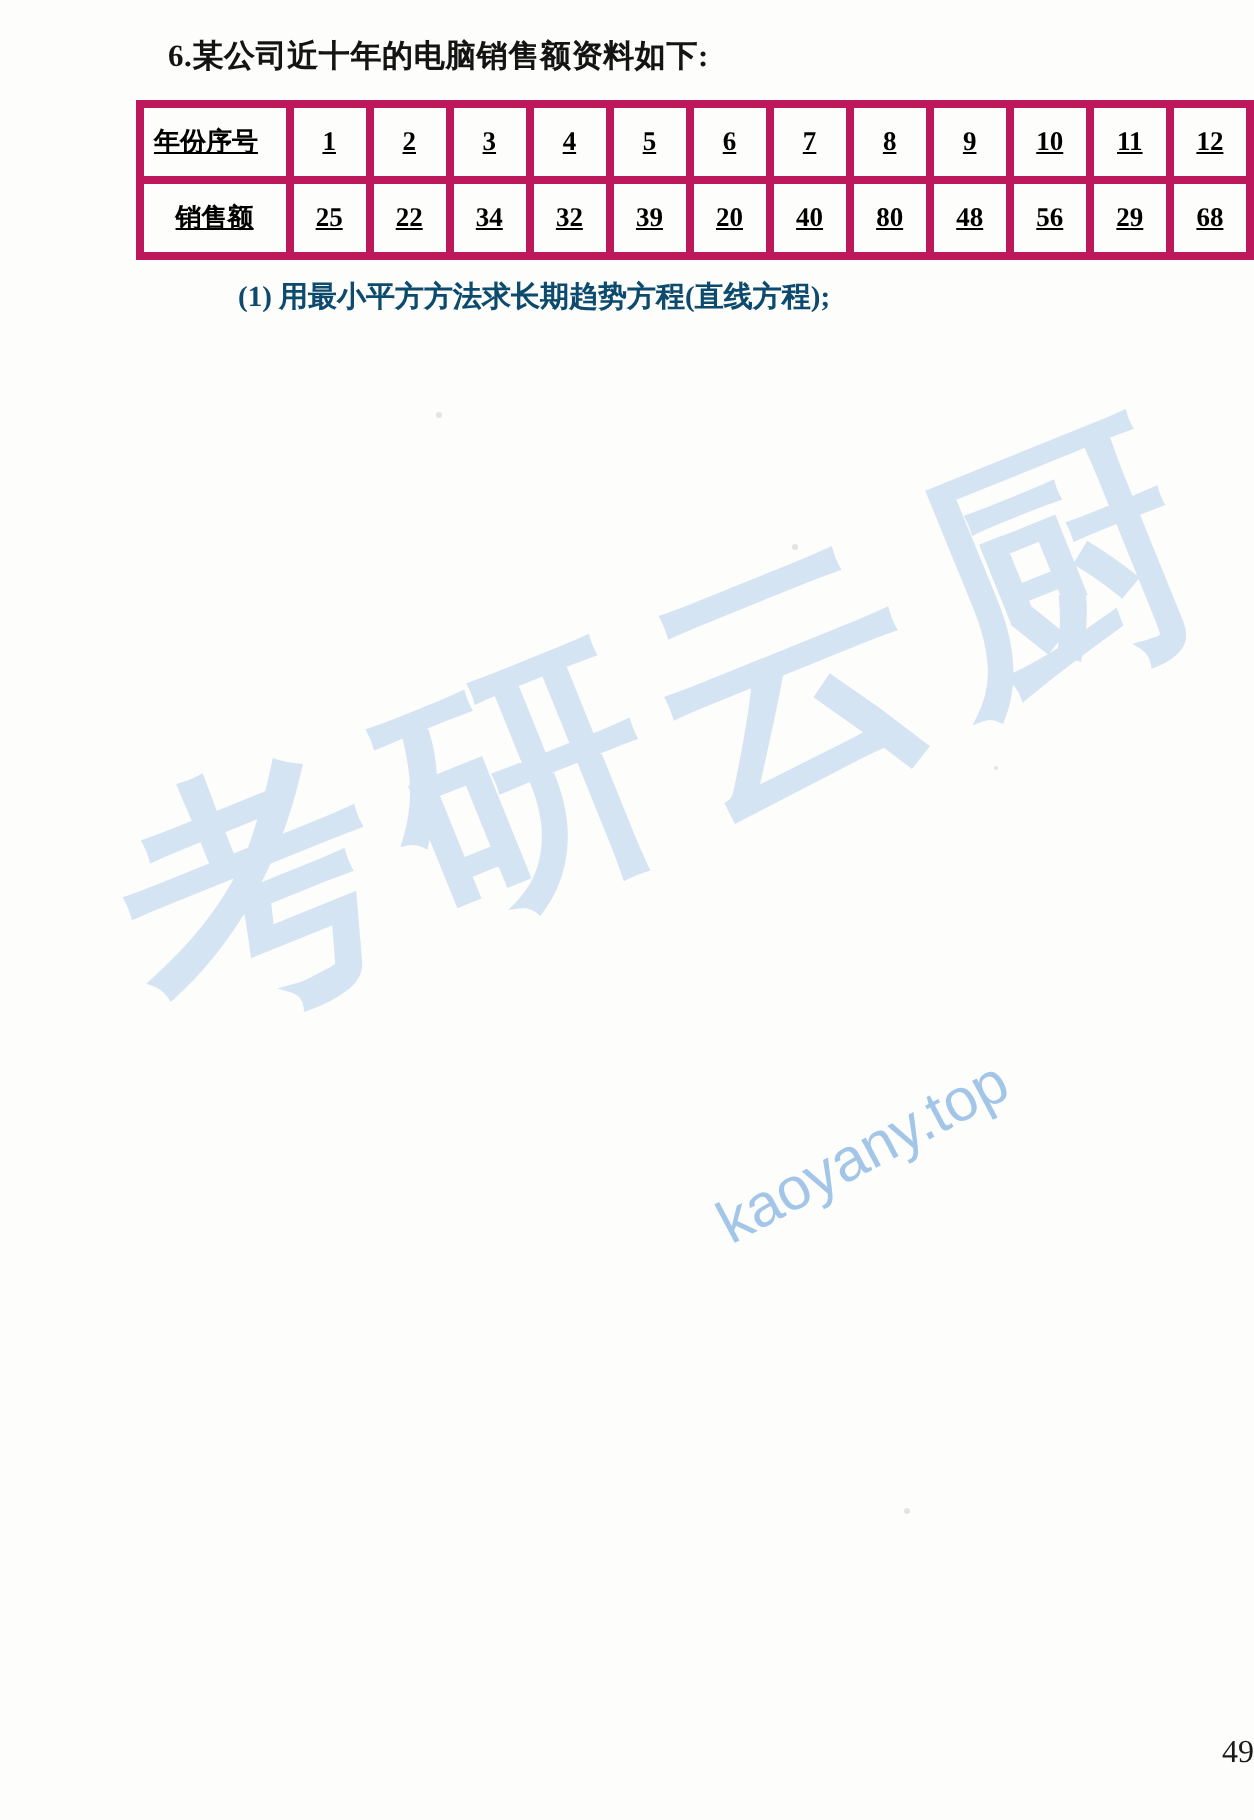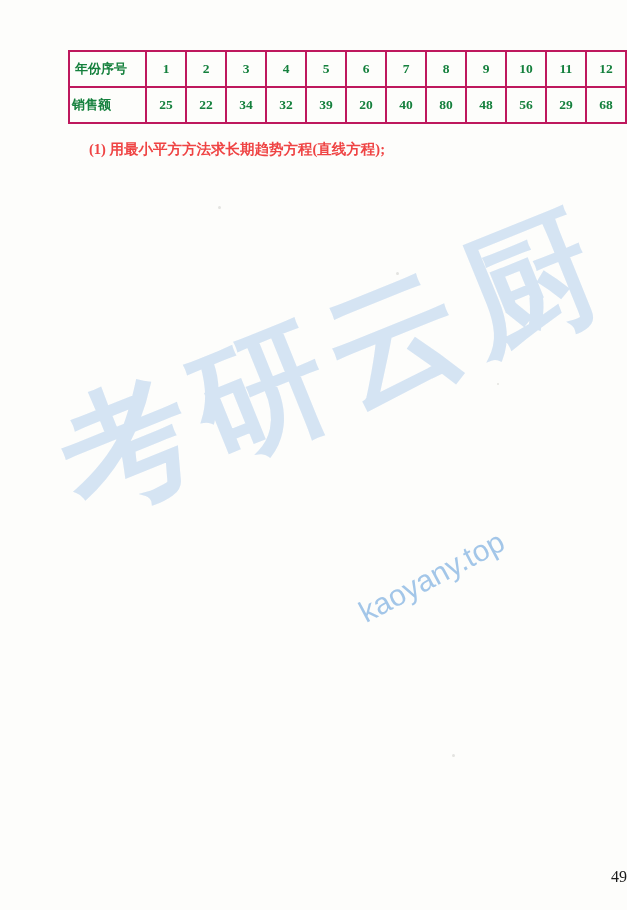--- a/index.html
+++ b/index.html
@@ -72,53 +72,54 @@
   }
 
   table.data {
     position: absolute;
     left: 68px;
     top: 50px;
     border-collapse: collapse;
     table-layout: fixed;
   }
   table.data td {
-    border: 2px solid #be185d;
+    border: 4px solid #be185d;
     font-size: 13.5px;
     font-weight: bold;
-    color: #15803d;
+    color: #000000;
     text-align: center;
     vertical-align: middle;
     height: 26px;
     padding: 0;
+    text-decoration: underline;
   }
   table.data td.rowhead {
     width: 68px;
-    text-align: left;
+    text-align: center;
     line-height: 1.15;
     font-size: 13px;
     padding: 1px 2px;
   }
   table.data td.rowhead.head1 {
     text-align: left;
     padding-left: 5px;
   }
   table.data td.cell {
     width: 38px;
   }
   table.data tr.r1 td { height: 32px; }
   table.data tr.r2 td { height: 32px; }
 
   .sub-list {
     position: absolute;
-    left: 89px;
+    left: 119px;
     top: 138px;
     font-size: 14.5px;
     font-weight: bold;
-    color: #ef4444;
+    color: #0c4a6e;
     line-height: 1.55;
   }
   .sub-list div { white-space: nowrap; }
 
   .page-num {
     position: absolute;
     left: 0;
     top: 868px;
     width: 627px;
     text-align: right;
@@ -133,20 +134,21 @@
 <div class="page">
 
   <div class="wm-cn">考研云厨</div>
   <div class="wm-url">kaoyany.top</div>
 
   <div class="speck" style="left:218px;top:206px;width:3px;height:3px;"></div>
   <div class="speck" style="left:396px;top:272px;width:3px;height:3px;"></div>
   <div class="speck" style="left:452px;top:754px;width:3px;height:3px;"></div>
   <div class="speck" style="left:497px;top:383px;width:2px;height:2px;"></div>
 
+  <div class="q-title">6.某公司近十年的电脑销售额资料如下:</div>
 
   <table class="data">
     <tbody>
       <tr class="r1">
         <td class="rowhead head1">年份序号</td>
         <td class="cell">1</td>
         <td class="cell">2</td>
         <td class="cell">3</td>
         <td class="cell">4</td>
         <td class="cell">5</td>

